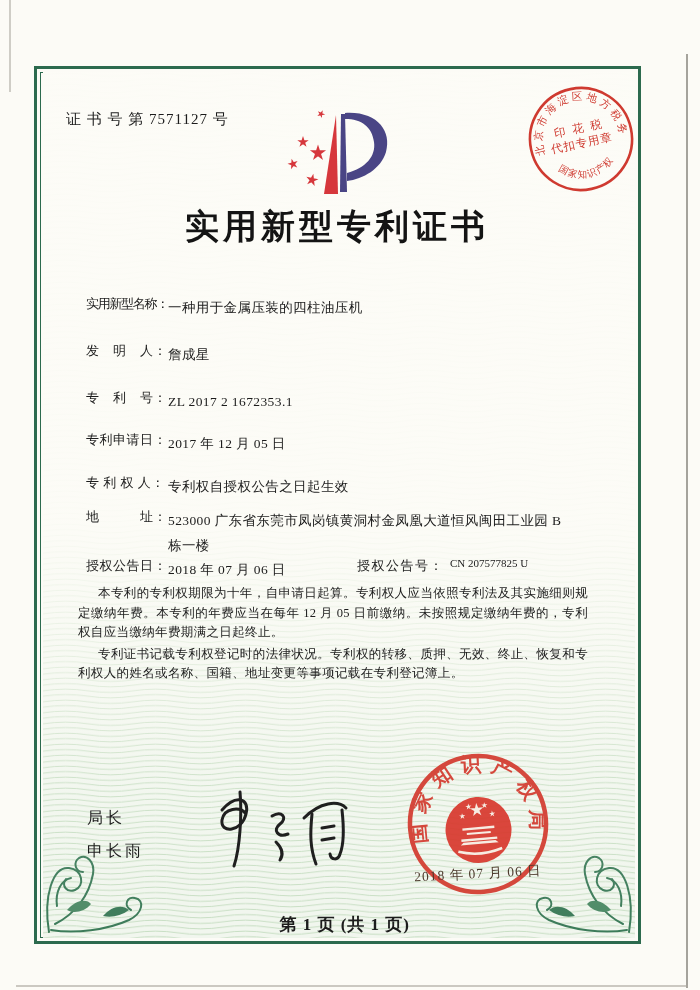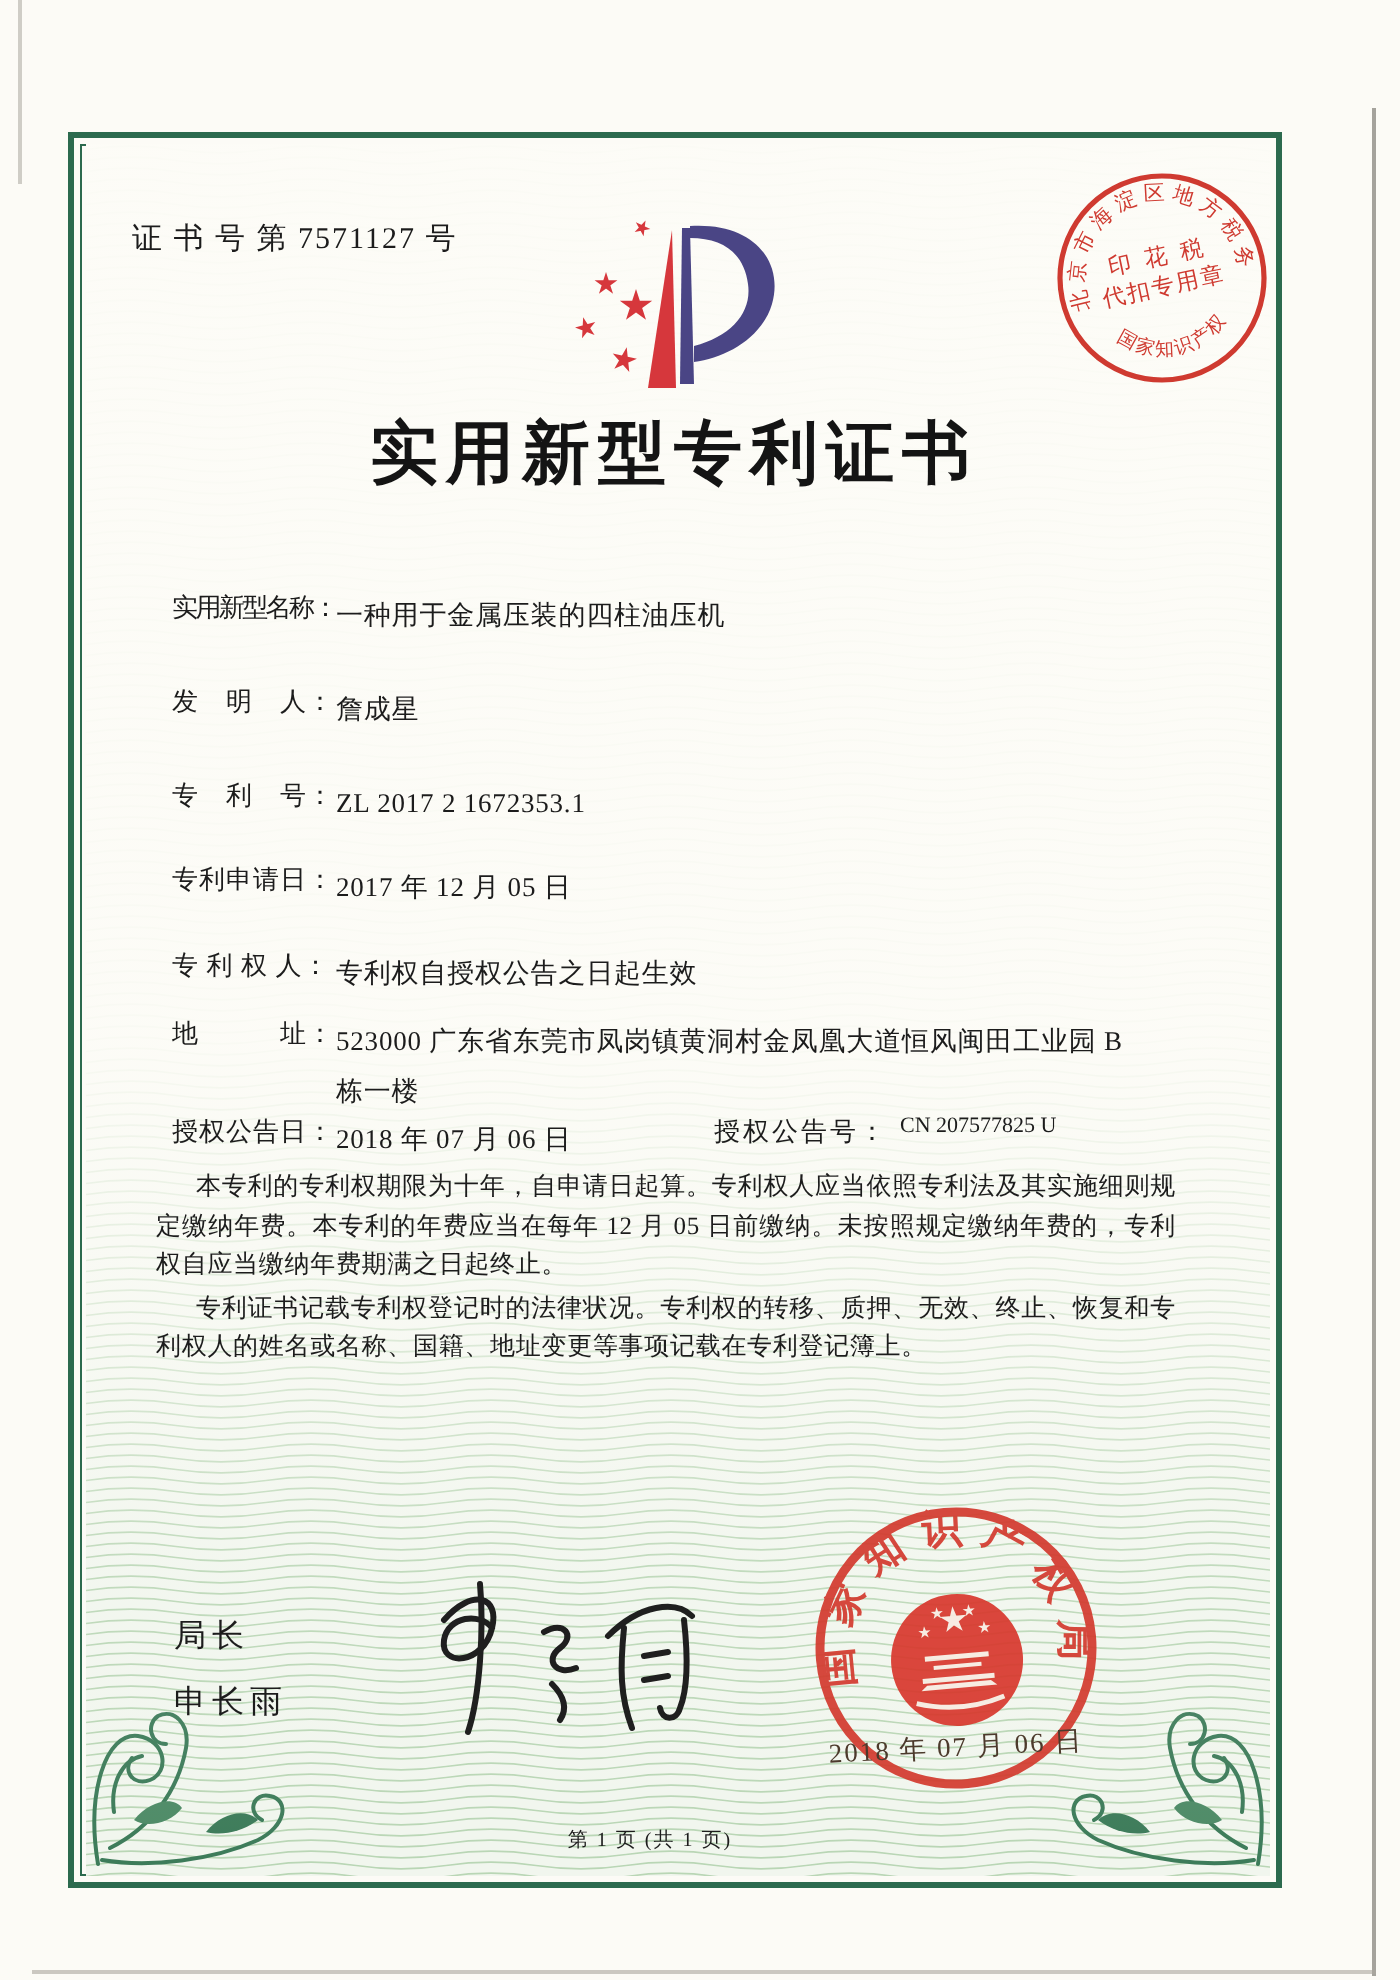--- a/index.html
+++ b/index.html
@@ -53,21 +53,21 @@
   .paras{
     position:absolute;left:78px;top:584px;width:510px;
     font-size:12.5px;line-height:19.5px;letter-spacing:.35px;text-align:justify;
   }
   .paras p{margin:0 0 2px 0;text-indent:1.6em;}
   .director{position:absolute;left:87px;top:808px;font-size:16px;letter-spacing:3px;}
   .director-name{position:absolute;left:87px;top:841px;font-size:16px;letter-spacing:3px;font-family:Liberation Serif, serif;}
   .signature{position:absolute;left:192px;top:786px;}
   .seal{position:absolute;left:402px;top:748px;}
   .tax-stamp{position:absolute;left:524px;top:82px;transform:rotate(-12deg);}
-  .footer{position:absolute;left:240px;top:913px;width:170px;text-align:center;font-size:10px;letter-spacing:1px;}
+  .footer{position:absolute;left:240px;top:913px;width:170px;text-align:right;font-size:17px;letter-spacing:1px;font-weight:bold;}
   svg text{font-family:"Liberation Serif","DejaVu Serif",serif;}
 </style>
 </head>
 <body>
 
 <div class="page">
 
   <div class="edge edge-left"></div>
   <div class="edge edge-right"></div>
   <div class="edge edge-bottom"></div>

